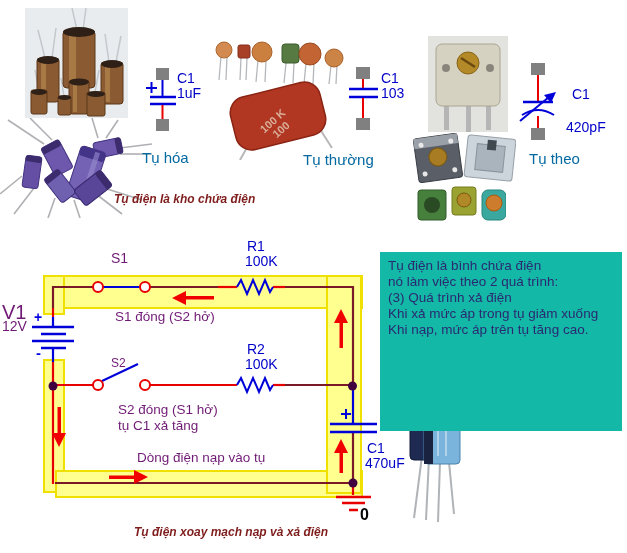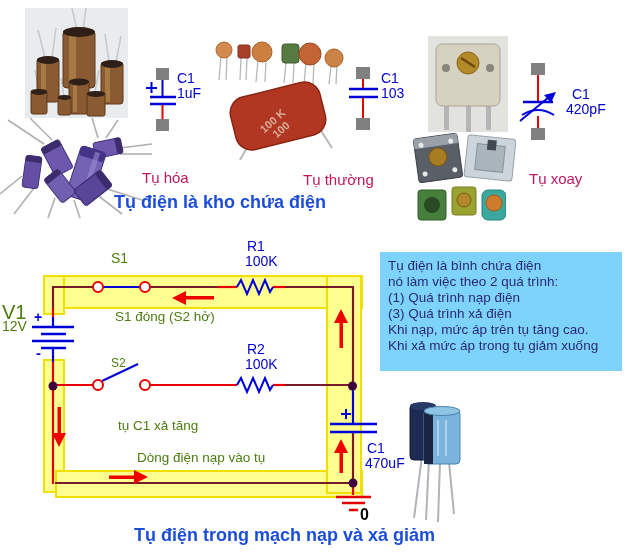--- a/index.html
+++ b/index.html
@@ -1,24 +1,24 @@
 <!DOCTYPE html>
 <html><head>
 <meta charset="utf-8">
 <style>
   html,body{margin:0;padding:0;background:#ffffff;}
   #screen{position:relative;width:627px;height:553px;background:#ffffff;overflow:hidden;
           font-family:"Liberation Sans","DejaVu Sans",sans-serif;}
   .abs{position:absolute;}
-  .lbl{position:absolute;white-space:nowrap;color:#be185d;font-size:15px;margin-top:20px;}
+  .lbl{position:absolute;white-space:nowrap;color:#0369a1;font-size:15px;}
   .blue{position:absolute;white-space:nowrap;color:#0000C8;font-size:14px;line-height:15px;}
-  .blk{position:absolute;white-space:nowrap;color:#4d7c0f;font-size:13.5px;line-height:16px;text-align:right;}
-  .title{position:absolute;white-space:nowrap;font-weight:bold;font-size:18px;color:#1d4ed8;}
+  .blk{position:absolute;white-space:nowrap;color:#701a75;font-size:13.5px;line-height:16px;text-align:right;}
+  .title{position:absolute;white-space:nowrap;font-weight:bold;font-size:12px;color:#7f1d1d;font-style:italic;}
   .zero{position:absolute;white-space:nowrap;font-weight:bold;font-size:16px;color:#050505;}
-  #infobox{position:absolute;left:380px;top:252px;width:242px;height:119px;background:#7dd3fc;
+  #infobox{position:absolute;left:380px;top:252px;width:242px;height:179px;background:#14b8a6;
            padding:6px 0 0 8px;box-sizing:border-box;}
   #infobox div{font-size:13.5px;line-height:16px;color:#2A2A72;white-space:nowrap;}
   svg{display:block;}
 </style>
 </head>
 <body>
 
 <div id="screen">
 
   <svg class="abs" style="left:25px;top:8px" width="103" height="110">
@@ -327,59 +327,59 @@
       <line x1="523" y1="102" x2="553" y2="102" stroke="#0000D8" stroke-width="2.5"></line>
       <path d="M522,115 Q538,105 554,115" fill="none" stroke="#0000D8" stroke-width="2"></path>
       <line x1="520" y1="121" x2="549" y2="97" stroke="#0000D8" stroke-width="2"></line>
       <polygon points="556,92 544,95 551,103" fill="#0000D8"></polygon>
       <line x1="538" y1="116" x2="538" y2="128" stroke="#E80000" stroke-width="2"></line>
     </g>
   </svg>
 
   <div class="lbl" style="left:142px;top:149px">Tụ hóa</div>
   <div class="lbl" style="left:303px;top:151px">Tụ thường</div>
-  <div class="lbl" style="left:529px;top:150px">Tụ xoay</div>
+  <div class="lbl" style="left:529px;top:150px">Tụ theo</div>
 
   <div class="blue" style="left:177px;top:71px">C1</div>
   <div class="blue" style="left:177px;top:86px">1uF</div>
   <div class="blue" style="left:381px;top:71px">C1</div>
   <div class="blue" style="left:381px;top:86px">103</div>
   <div class="blue" style="left:572px;top:87px">C1</div>
-  <div class="blue" style="left:566px;top:102px">420pF</div>
+  <div class="blue" style="left:566px;top:120px">420pF</div>
 
   <div class="title" style="left:114px;top:192px">Tụ điện là kho chứa điện</div>
 
   <div class="blk" style="left:111px;top:250px;font-size:14px">S1</div>
   <div class="blue" style="left:247px;top:239px">R1</div>
   <div class="blue" style="left:245px;top:254px">100K</div>
 
   <div class="blk" style="left:2px;top:304px;font-size:20px">V1</div>
   <div class="blk" style="left:2px;top:318px;font-size:14px">12V</div>
 
   <div class="blk" style="left:115px;top:309px">S1 đóng (S2 hở)</div>
 
   <div class="blk" style="left:111px;top:355px;font-size:12px">S2</div>
   <div class="blue" style="left:247px;top:342px">R2</div>
   <div class="blue" style="left:245px;top:357px">100K</div>
 
+  <div class="blk" style="left:118px;top:402px">S2 đóng (S1 hở)</div>
   <div class="blk" style="left:118px;top:418px">tụ C1 xả tăng</div>
 
   <div class="blk" style="left:137px;top:450px">Dòng điện nạp vào tụ</div>
 
   <div class="blue" style="left:367px;top:441px">C1</div>
   <div class="blue" style="left:365px;top:456px">470uF</div>
 
   <div class="zero" style="left:360px;top:506px">0</div>
 
-  <div class="title" style="left:134px;top:525px">Tụ điện trong mạch nạp và xả giảm</div>
+  <div class="title" style="left:134px;top:525px">Tụ điện xoay mạch nạp và xả điện</div>
 
   <div id="infobox">
     <div>Tụ điện là bình chứa điện</div>
     <div>nó làm việc theo 2 quá trình:</div>
     <div></div>
-    <div>(1) Quá trình nạp điện</div>
     <div>(3) Quá trình xả điện</div>
     <div></div>
+    <div>Khi xả mức áp trong tụ giảm xuống</div>
     <div>Khi nạp, mức áp trên tụ tăng cao.</div>
-    <div>Khi xả mức áp trong tụ giảm xuống</div>
   </div>
 
 </div>
 
 </body></html>

